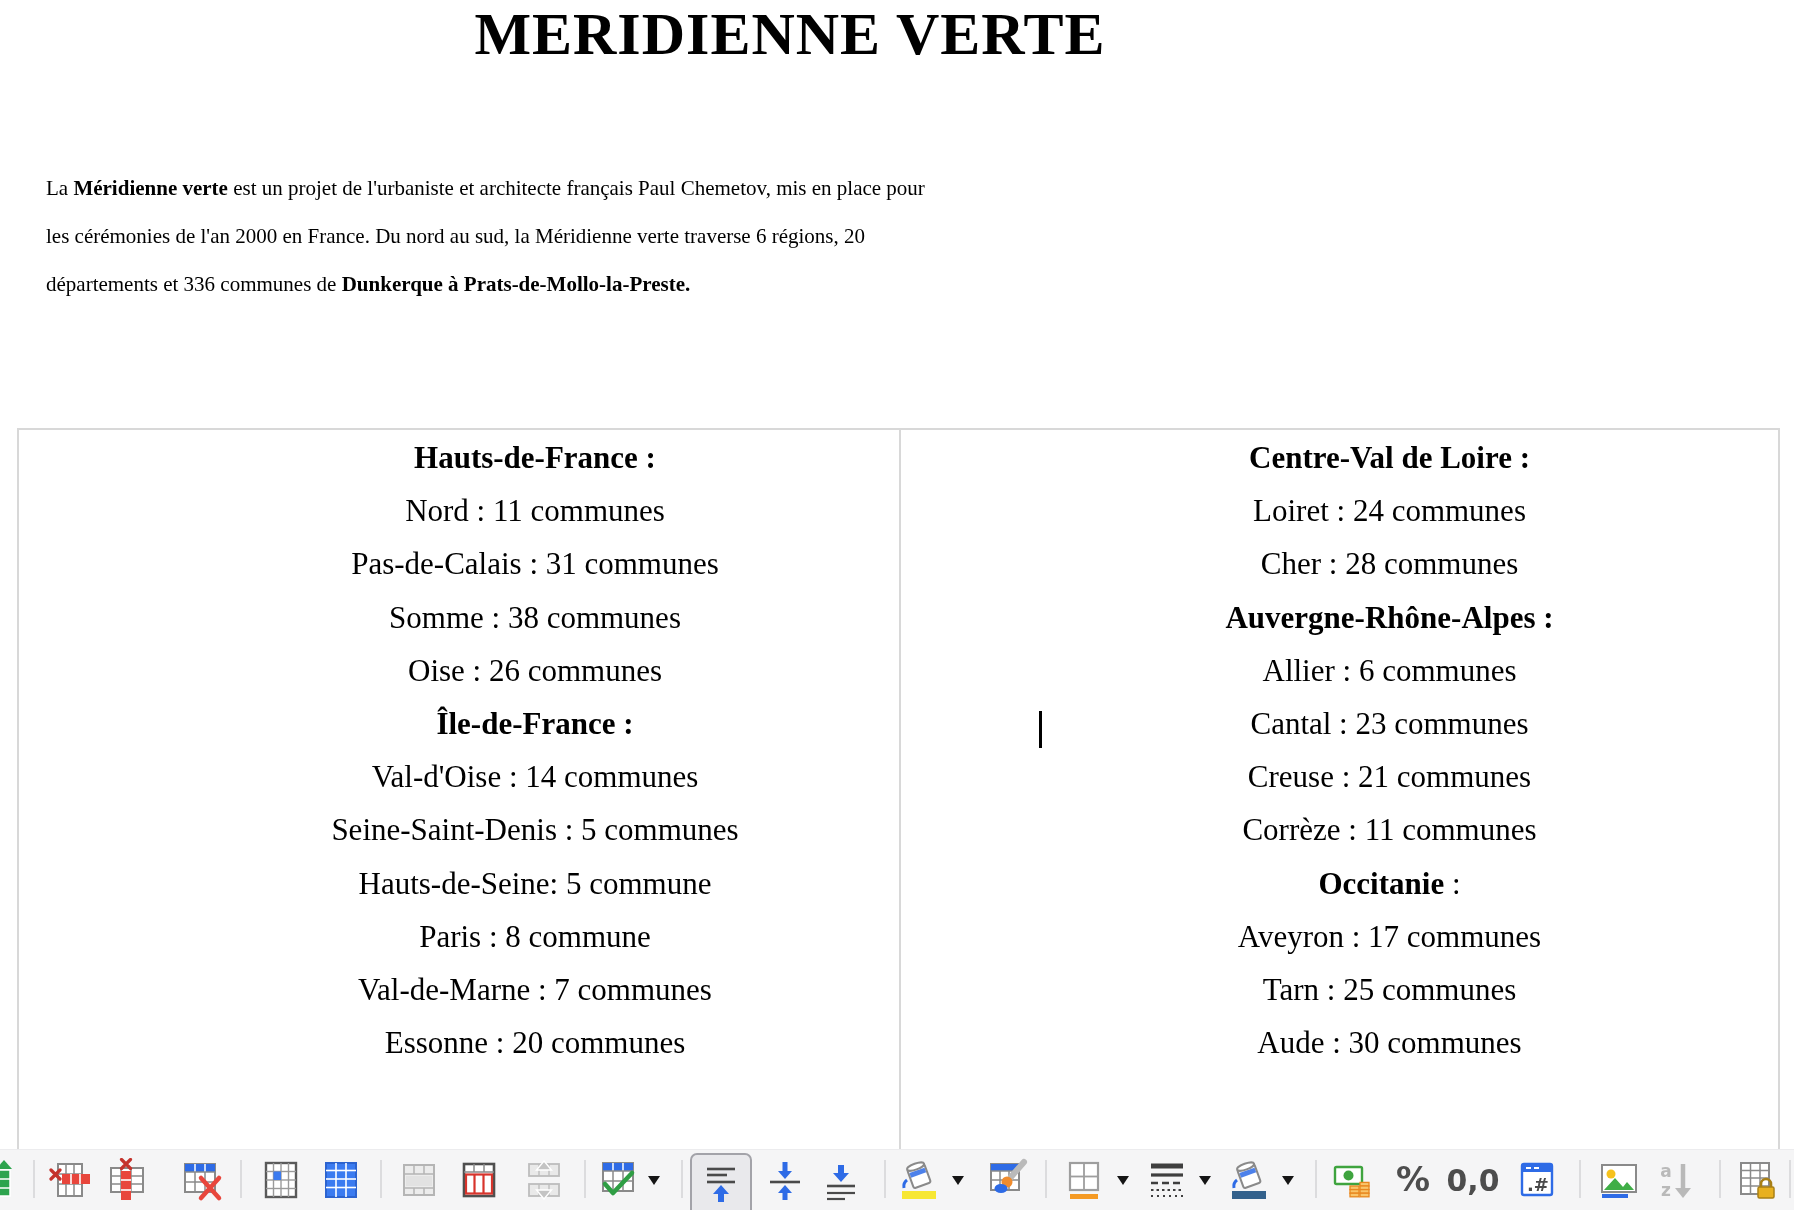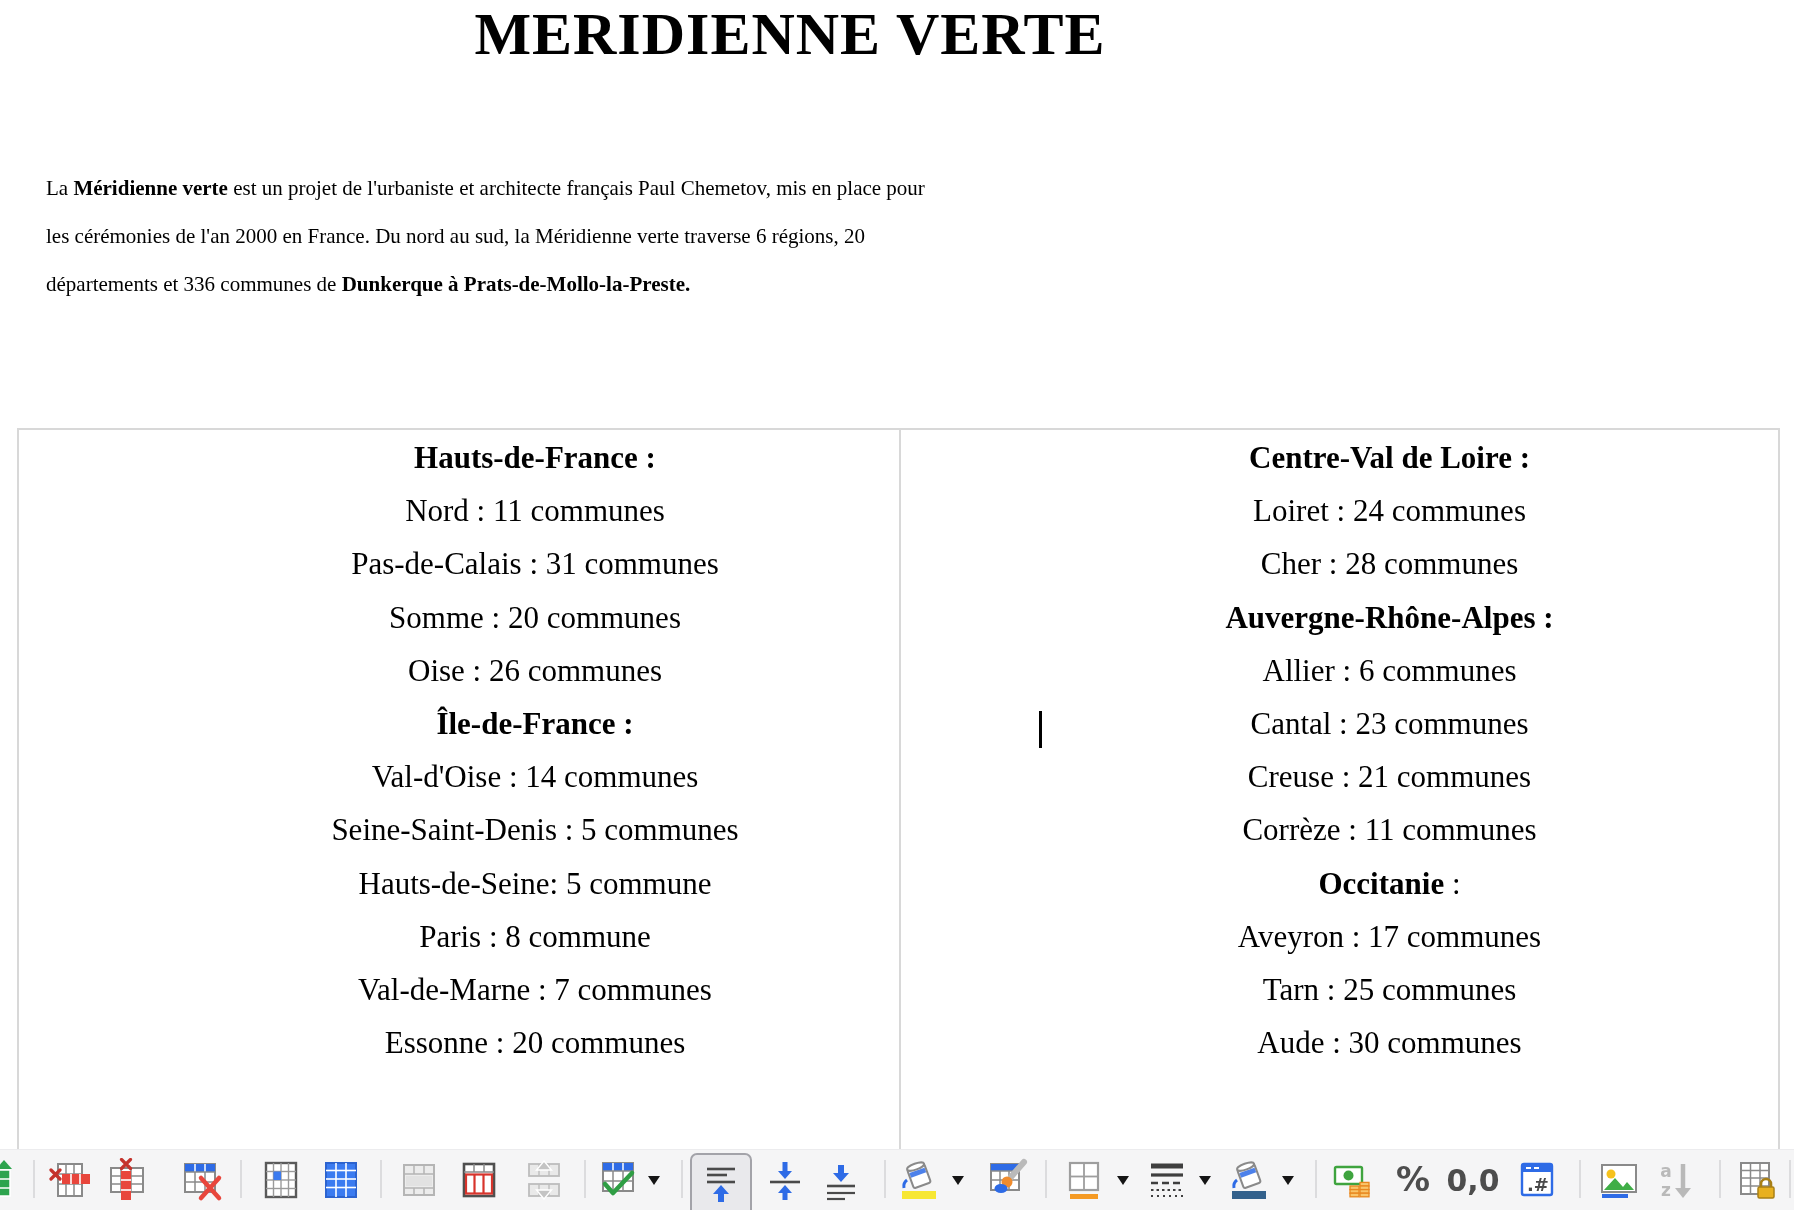--- a/index.html
+++ b/index.html
@@ -41,21 +41,21 @@
     <div class="line"><span>La </span><span class="b">Méridienne verte</span><span> est un projet de l'urbaniste et architecte français Paul Chemetov, mis en place pour</span></div>
     <div class="line"><span>les cérémonies de l'an 2000 en France. Du nord au sud, la Méridienne verte traverse 6 régions, 20</span></div>
     <div class="line"><span>départements et 336 communes de </span><span class="b">Dunkerque à Prats-de-Mollo-la-Preste.</span></div>
   </div>
 
 <div class="doc-table">
   <div class="tcol left">
       <div class="t-row"><span class="b">Hauts-de-France :</span><span></span></div>
       <div class="t-row"><span class="b"></span><span>Nord : 11 communes</span></div>
       <div class="t-row"><span class="b"></span><span>Pas-de-Calais : 31 communes</span></div>
-      <div class="t-row"><span class="b"></span><span>Somme : 20 communes</span></div>
+      <div class="t-row"><span class="b"></span><span>Somme : 38 communes</span></div>
       <div class="t-row"><span class="b"></span><span>Oise : 26 communes</span></div>
       <div class="t-row"><span class="b">Île-de-France :</span><span></span></div>
       <div class="t-row"><span class="b"></span><span>Val-d'Oise : 14 communes</span></div>
       <div class="t-row"><span class="b"></span><span>Seine-Saint-Denis : 5 communes</span></div>
       <div class="t-row"><span class="b"></span><span>Hauts-de-Seine: 5 commune</span></div>
       <div class="t-row"><span class="b"></span><span>Paris : 8 commune</span></div>
       <div class="t-row"><span class="b"></span><span>Val-de-Marne : 7 communes</span></div>
       <div class="t-row"><span class="b"></span><span>Essonne : 20 communes</span></div>
     </div>
   <div class="col-divider"></div>

